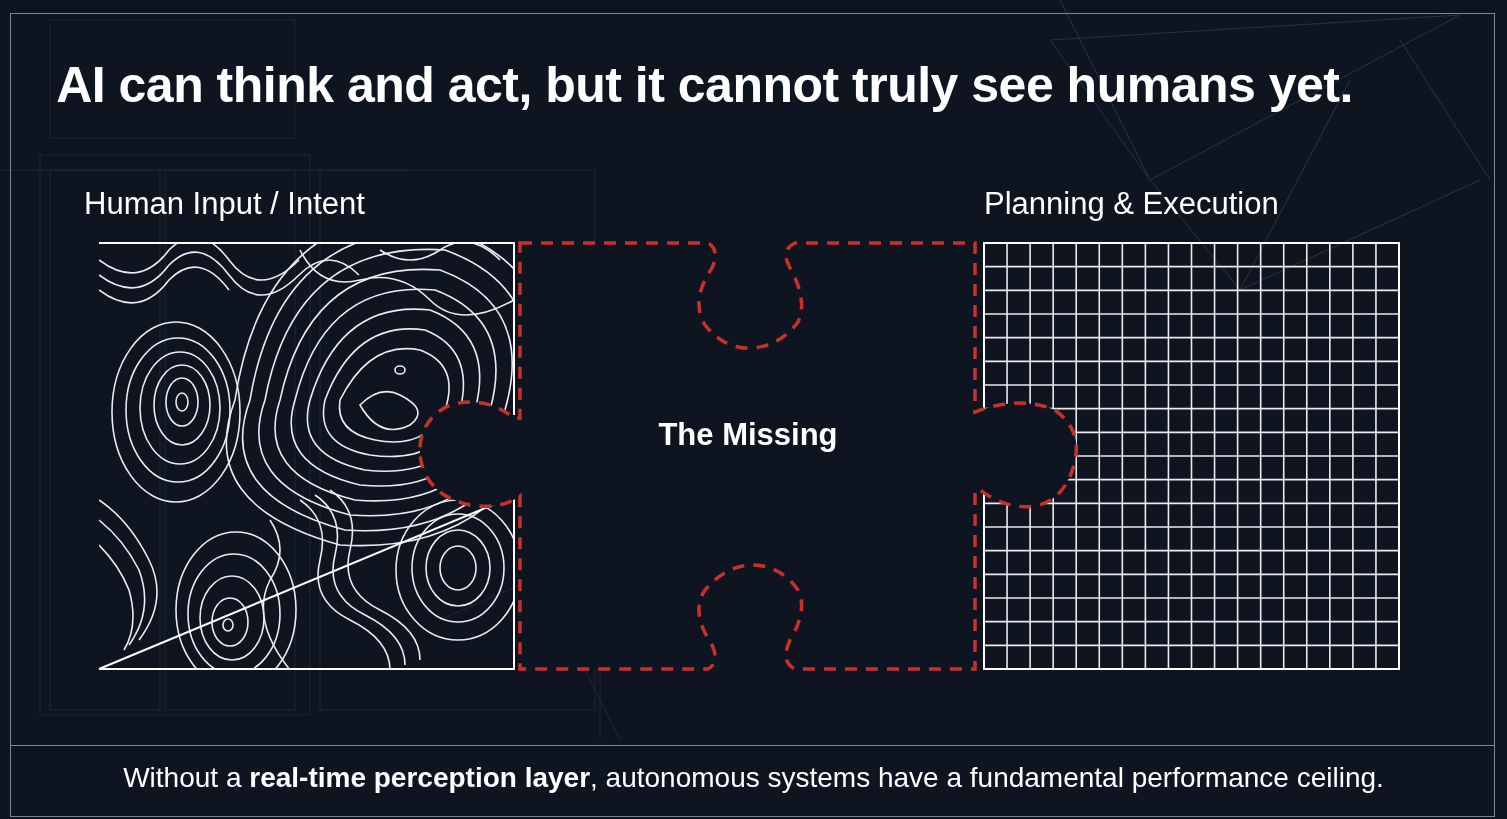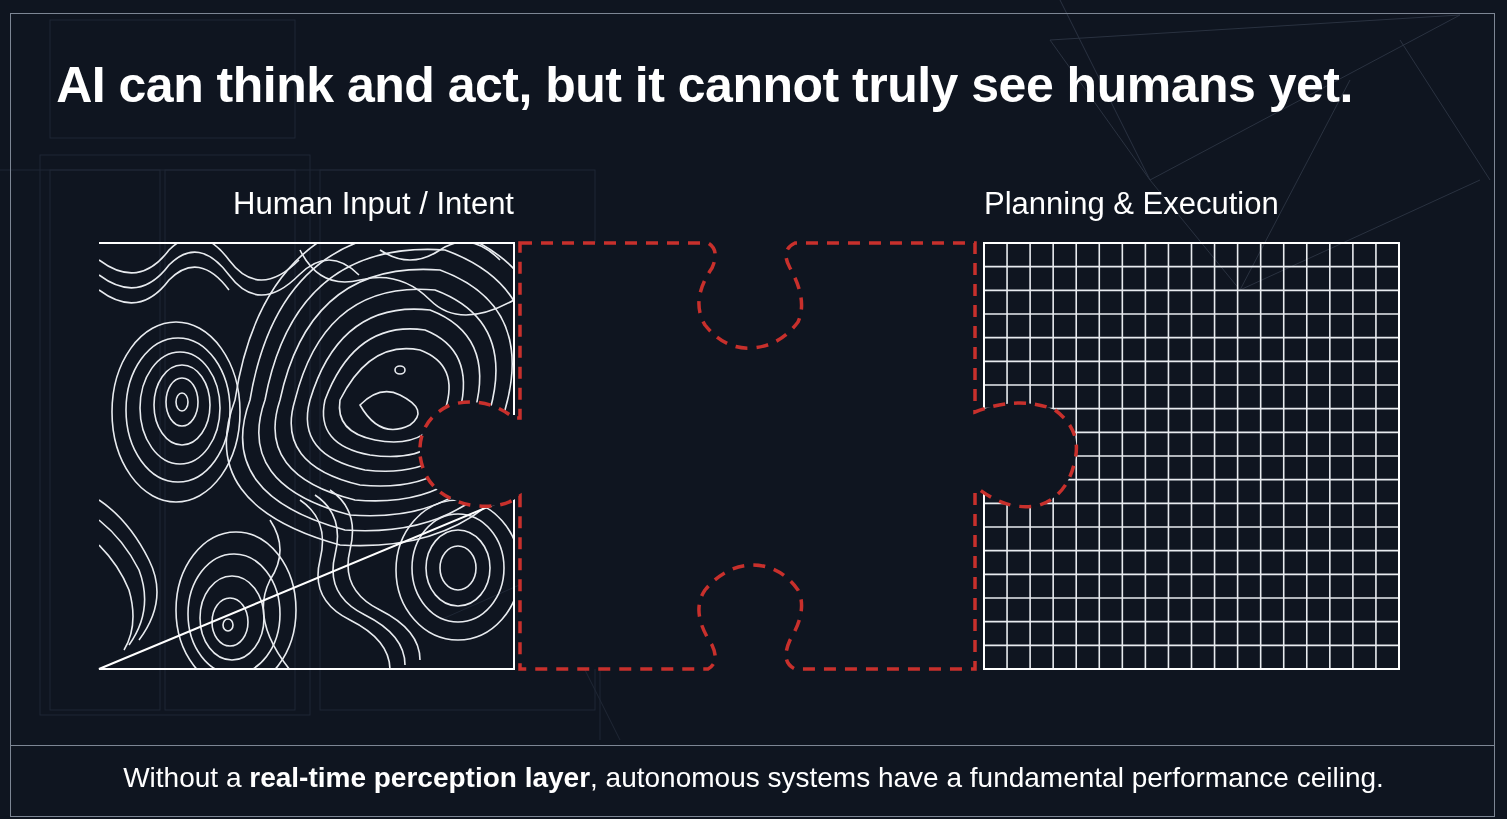--- a/index.html
+++ b/index.html
@@ -2,21 +2,21 @@
 <html><head>
 <meta charset="utf-8">
 <style>
   html,body{margin:0;padding:0;}
   body{width:1507px;height:819px;background:#0f1520;overflow:hidden;position:relative;font-family:"Liberation Sans",sans-serif;color:#fff;}
   .frame{position:absolute;left:10px;top:13px;width:1485px;height:804px;border:1px solid #7d8694;box-sizing:border-box;}
   .footer-div{position:absolute;left:10px;top:745px;width:1485px;height:1px;background:#7d8694;}
   .bg-svg{position:absolute;left:0;top:0;}
   .title{position:absolute;left:0;width:1409px;top:56px;text-align:center;font-size:50px;font-weight:bold;letter-spacing:-0.5px;}
   .label{position:absolute;top:186px;font-size:31px;}
-  .lab-left{left:98px;width:416px;text-align:right;}
+  .lab-left{left:84px;width:416px;text-align:left;}
   .lab-right{left:984px;width:416px;text-align:left;}
   .center-text{position:absolute;left:520px;width:456px;top:414px;text-align:center;font-size:31px;font-weight:bold;line-height:42px;}
   .footer{position:absolute;left:0;width:1507px;top:762px;text-align:center;font-size:28px;}
   .footer b{font-weight:bold;}
   .panel-svg{position:absolute;left:0;top:0;}
 </style>
 </head>
 <body>
 
 <svg class="bg-svg" width="1507" height="819">
@@ -139,15 +139,16 @@
       <line x1="984" x2="1399" y1="598" y2="598"></line>
       <line x1="984" x2="1399" y1="621.6666666666667" y2="621.6666666666667"></line>
       <line x1="984" x2="1399" y1="645.3333333333333" y2="645.3333333333333"></line>
     </g>
   <path d="M984 412 V243 H1399 V669 H984 V490" stroke="#ffffff" stroke-width="2" fill="none"></path>
 
   <path d="M520 243 H708 Q720 250 712 268 Q690 300 705 325 Q725 350 752 348 Q780 346 798 322 Q808 300 790 268 Q780 250 795 243 H975 V412 Q1020 395 1055 410 Q1082 430 1075 460 Q1068 495 1040 505 Q1010 512 980 490 L975 490 V669 H795 Q780 662 790 640 Q808 610 798 590 Q780 565 752 565 Q725 566 705 590 Q690 612 712 645 Q720 662 708 669 H520 V496 Q500 510 470 505 Q425 495 420 455 Q418 420 450 405 Q485 395 514 418 L520 418 Z" stroke="#c8302c" stroke-width="3.5" fill="#0f1520" stroke-dasharray="12 9"></path>
 </svg>
 
 <div class="center-text">
+  <div>The Missing</div>
 </div>
 
 <div class="footer"><span>Without a </span><b>real-time perception layer</b><span>, autonomous systems have a fundamental performance ceiling.</span></div>
 
 </body></html>

